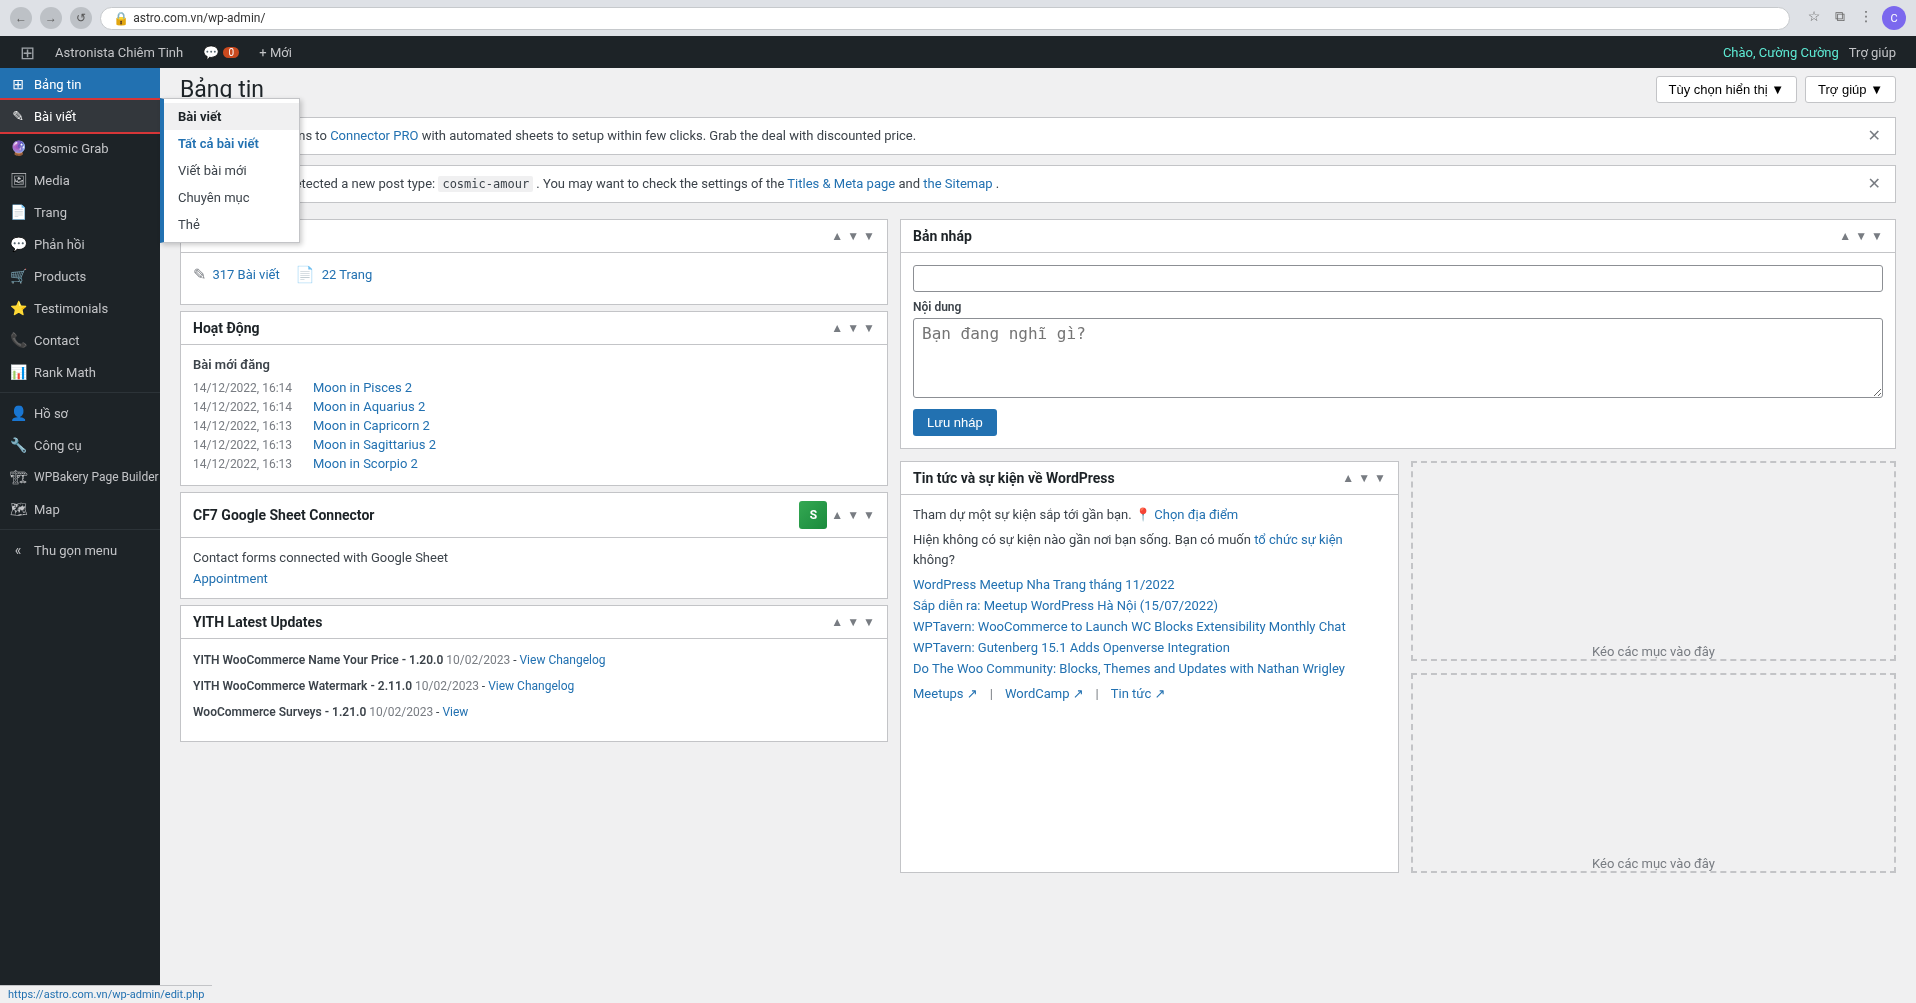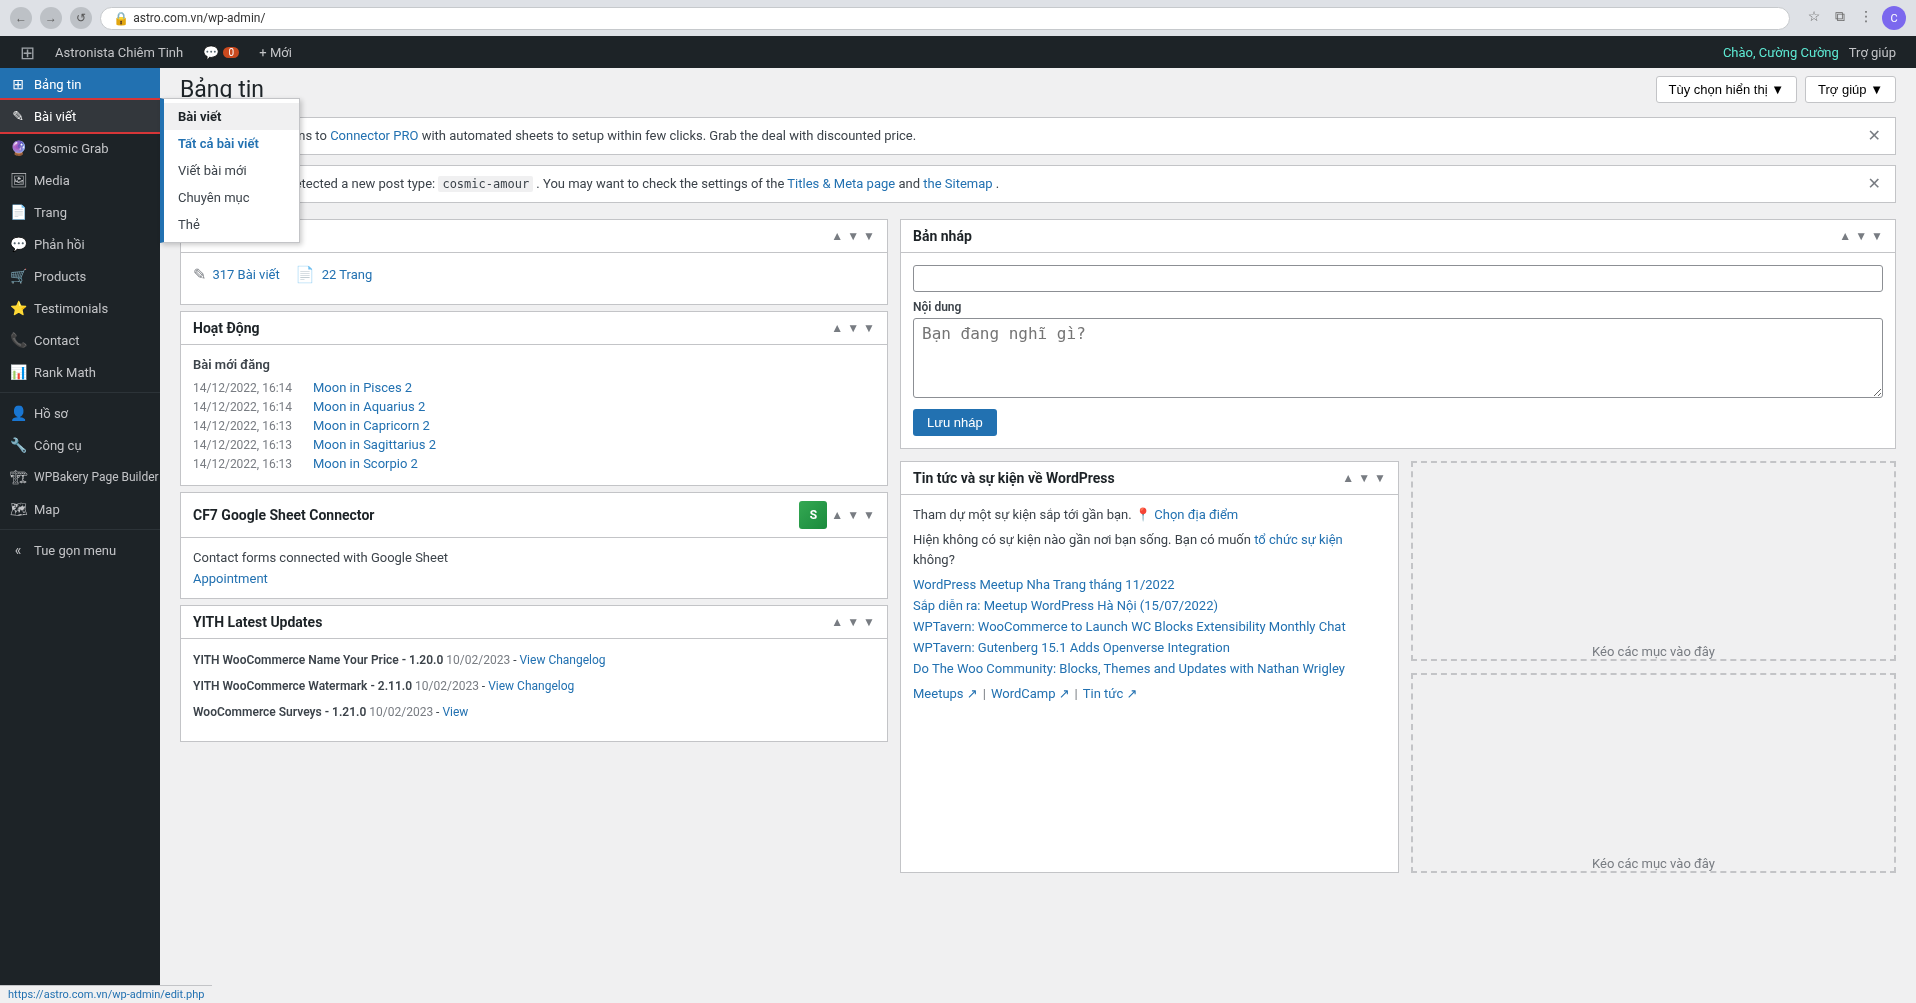--- a/index.html
+++ b/index.html
@@ -217,21 +217,21 @@
       font-size: 13px;
       cursor: pointer;
     }
 
     
     .news-intro { font-size: 13px; color: #3c434a; margin-bottom: 8px; }
     .news-link { color: #2271b1; text-decoration: none; }
     .news-no-events { font-size: 13px; color: #3c434a; line-height: 1.5; margin-bottom: 8px; }
     .news-item { margin-bottom: 6px; }
     .news-item a { color: #2271b1; text-decoration: none; font-size: 13px; }
-    .news-footer { display: flex; gap: 5px; margin-top: 10px; font-size: 13px; }
+    .news-footer { display: flex; gap: 12px; margin-top: 10px; font-size: 13px; }
     .news-footer a { color: #2271b1; text-decoration: none; }
     .news-footer span { color: #787c82; }
 
     
     .yith-item { font-size: 12px; margin-bottom: 8px; line-height: 1.5; }
     .yith-item a { color: #2271b1; text-decoration: none; }
     .yith-item .version { color: #3c434a; font-weight: 600; }
     .yith-item .date { color: #787c82; }
     .cf7-desc { font-size: 13px; color: #3c434a; margin-bottom: 6px; }
     .cf7-link { color: #2271b1; text-decoration: none; font-size: 13px; }
@@ -386,21 +386,21 @@
       <span class="sidebar-icon">🏗</span>
       <span style="font-size:12px;">WPBakery Page Builder</span>
     </div>
     <div class="sidebar-item">
       <span class="sidebar-icon">🗺</span>
       <span>Map</span>
     </div>
     <div class="sidebar-divider"></div>
     <div class="sidebar-item">
       <span class="sidebar-icon">«</span>
-      <span>Tue gọn menu</span>
+      <span>Thu gọn menu</span>
     </div>
   </div>
 
   <div class="submenu">
     <div class="submenu-header">Bài viết</div>
     <a class="submenu-item active">Tất cả bài viết</a>
     <a class="submenu-item">Viết bài mới</a>
     <a class="submenu-item">Chuyên mục</a>
     <a class="submenu-item">Thẻ</a>
   </div>

